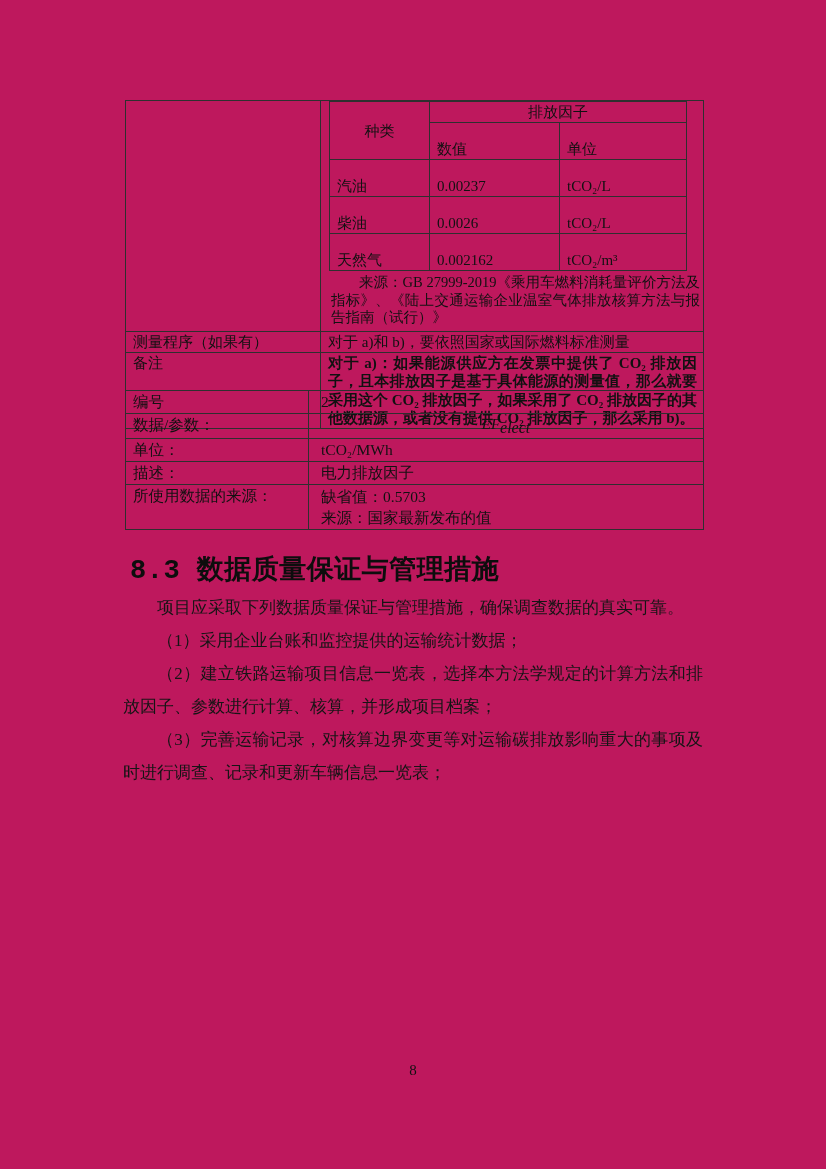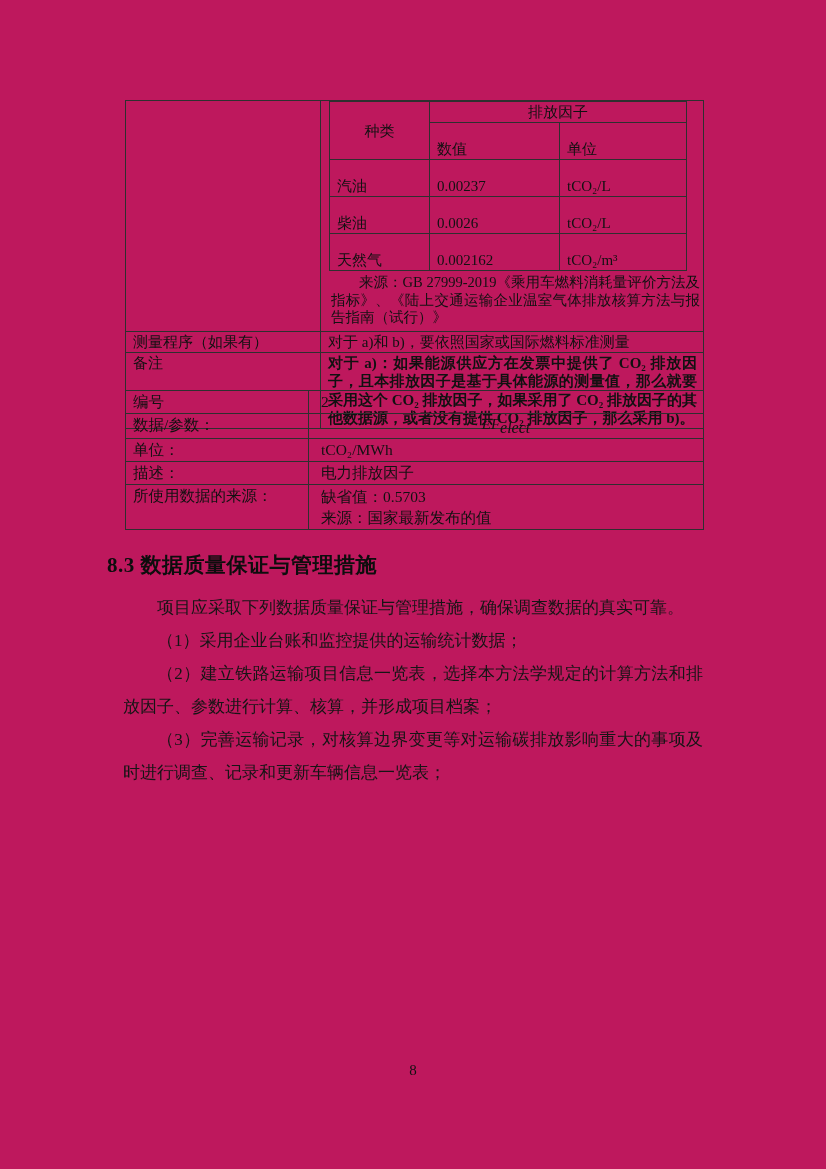--- a/index.html
+++ b/index.html
@@ -54,25 +54,25 @@
   
   .t2{top:390px;}
   .t2 td{line-height:20px;font-size:15.5px;}
   .t2 .val{padding-left:12px;}
   .t2 .formula-cell{text-align:center;padding:0;}
   .t2 .formula-cell i{font-size:15px;}
   .t2 .formula-cell sub{font-size:16px;font-style:italic;}
   .t2 .two-line div{line-height:21px;}
   
   .section-heading{
-    position:absolute;left:107px;top:551px;
+    position:absolute;left:130px;top:551px;
     margin:0;
-    font-size:21px;
+    font-size:27px;
     font-weight:bold;
-    font-family:Liberation Serif, serif;
+    font-family:Liberation Mono, monospace;
     letter-spacing:0.5px;
     color:#0d0d0d;
   }
   .body-text{
     position:absolute;left:123px;top:591px;width:580px;
   }
   .body-text p{
     margin:0;
     font-size:17px;
     line-height:33px;

